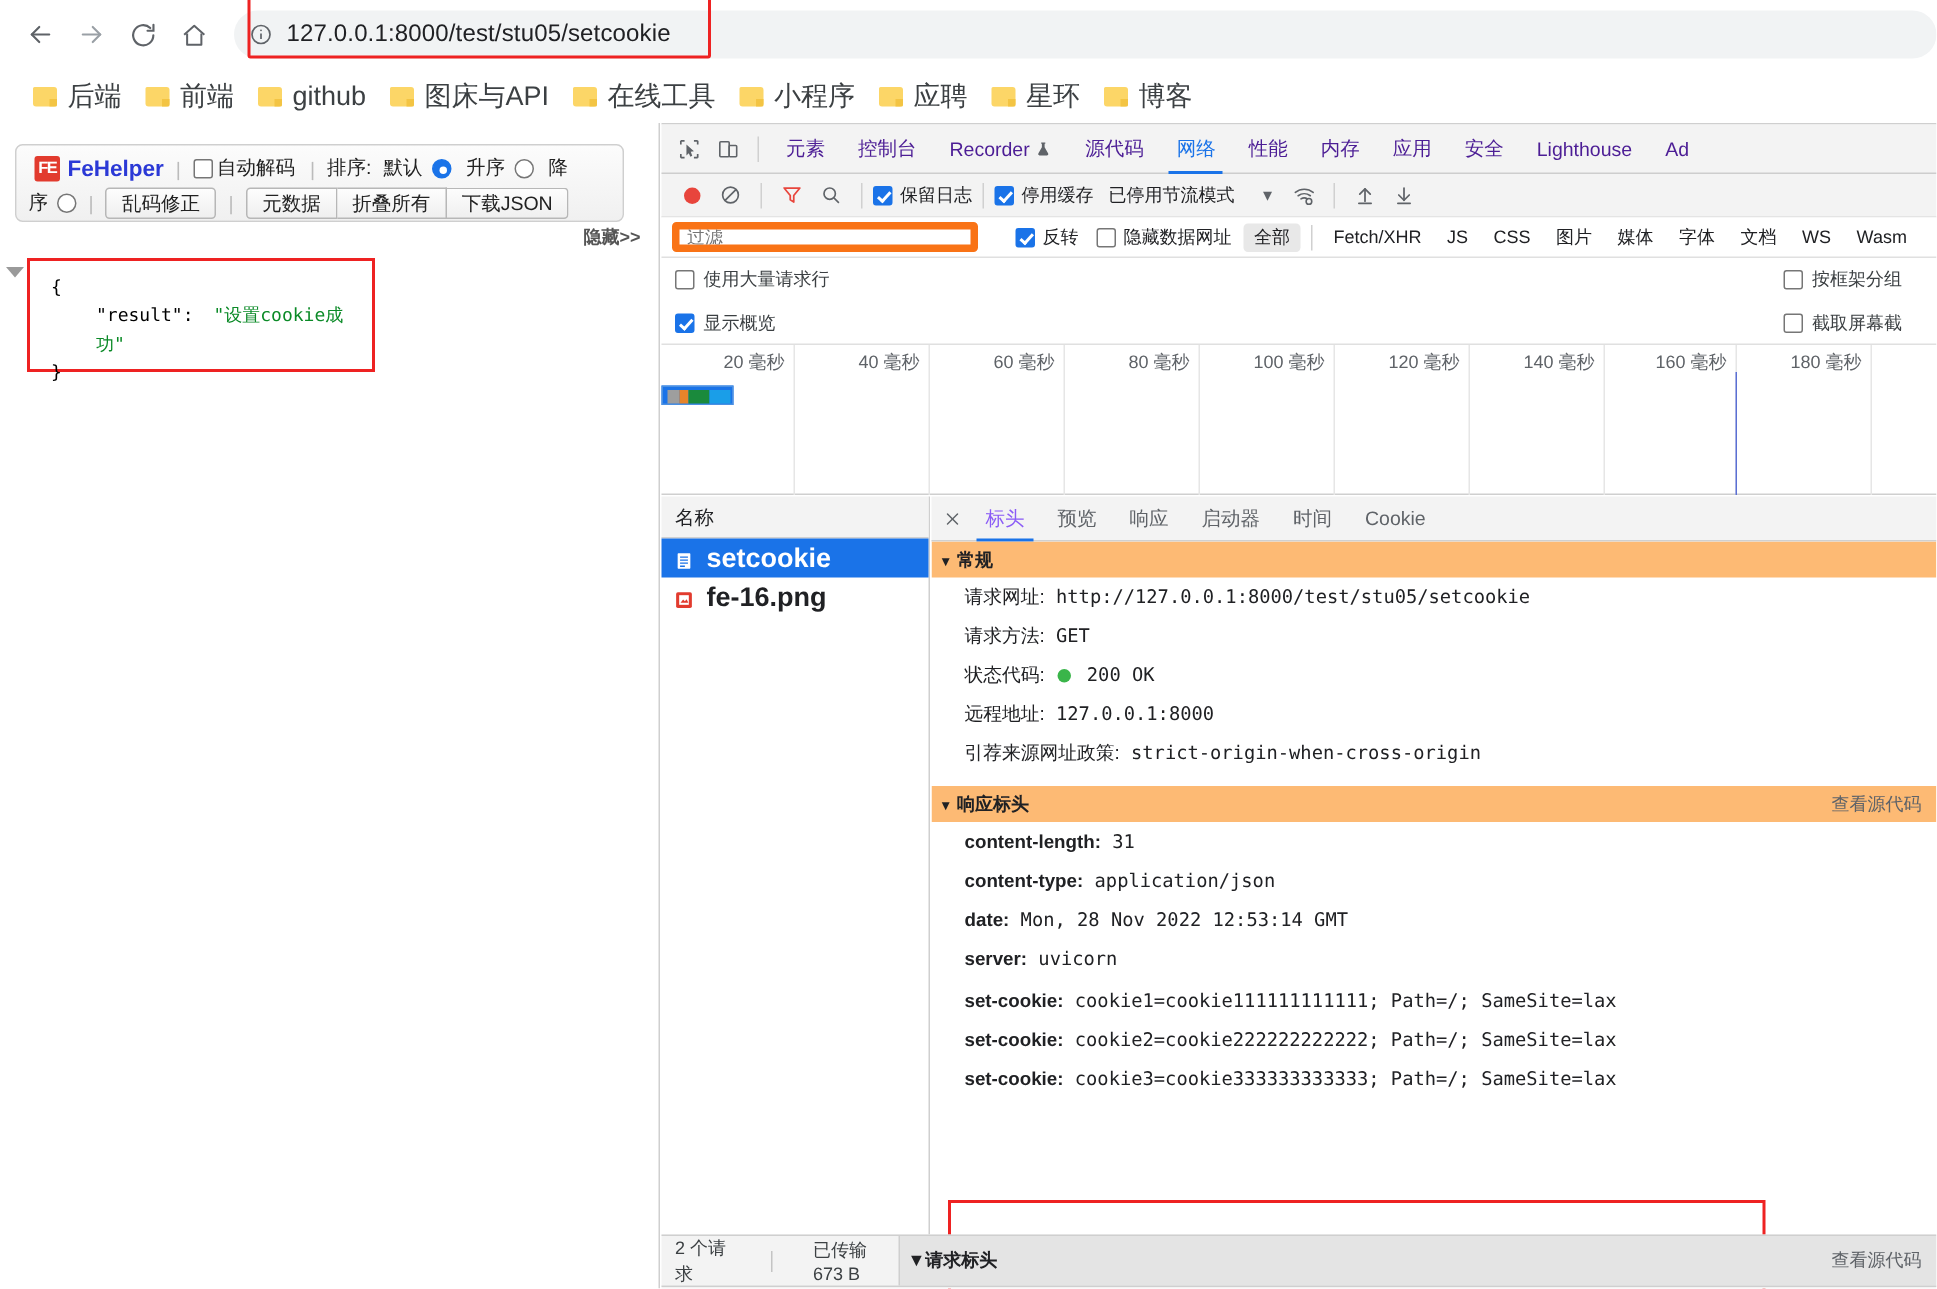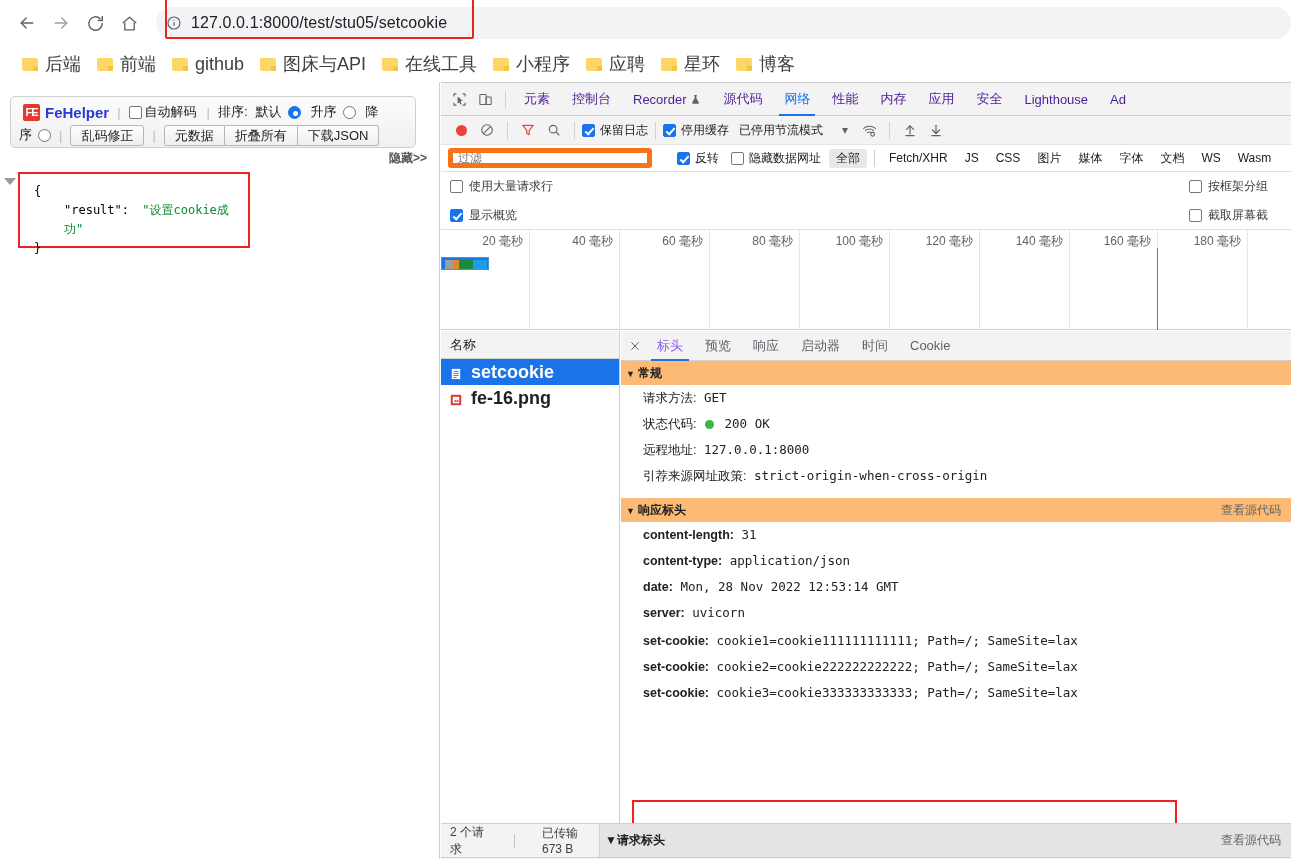--- a/index.html
+++ b/index.html
@@ -708,20 +708,24 @@
             <span>Cookie</span>
           </div>
       </div>
 
       <div class="detail-body">
 
         <div class="sec-head">
           <span><span class="tri">▼</span><span>常规</span></span>
         </div>
         <div class="hdr-row gen">
+          <span class="k">请求网址:</span>
+          <span>http://127.0.0.1:8000/test/stu05/setcookie</span>
+        </div>
+        <div class="hdr-row gen">
           <span class="k">请求方法:</span>
           <span>GET</span>
         </div>
         <div class="hdr-row gen">
           <span class="k">状态代码:</span>
           <span class="status-dot"></span>
           <span>200 OK</span>
         </div>
         <div class="hdr-row gen">
           <span class="k">远程地址:</span>

